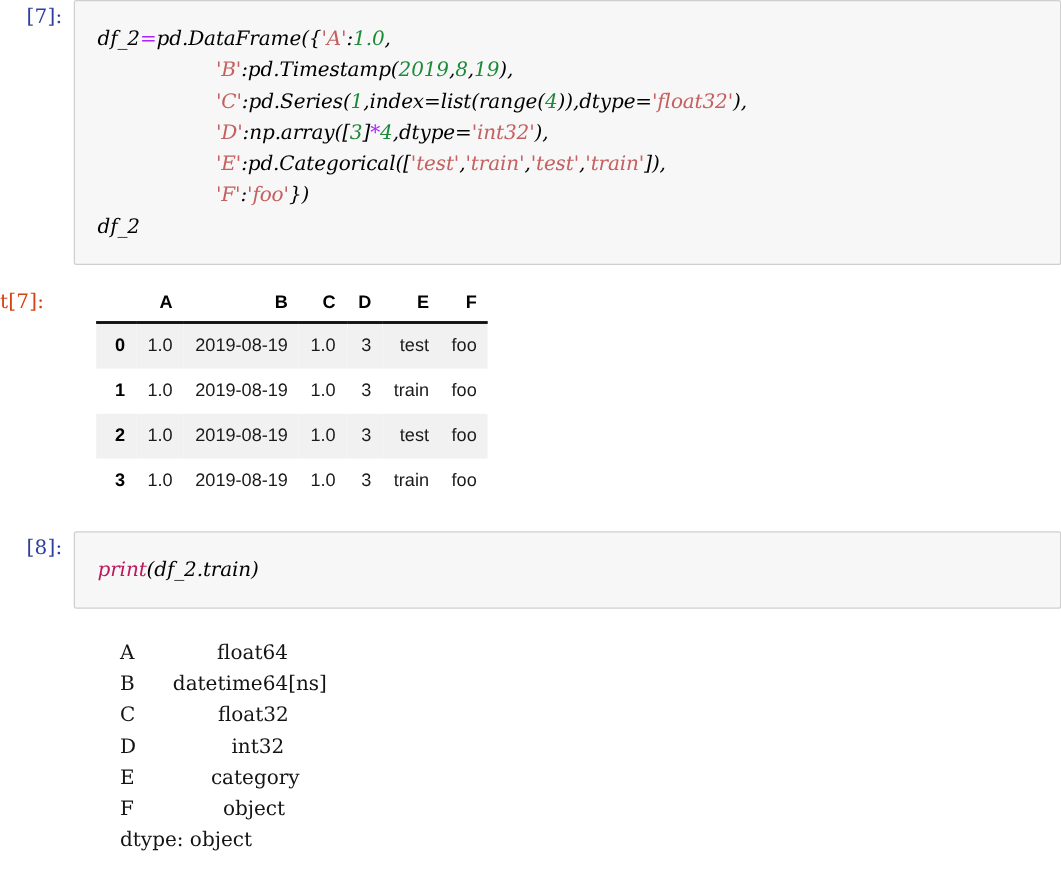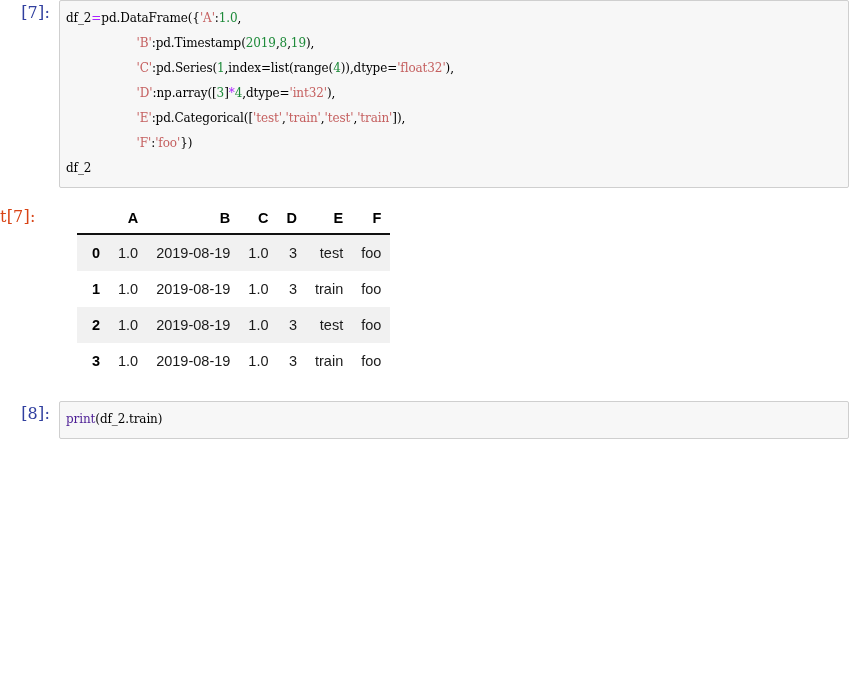--- a/index.html
+++ b/index.html
@@ -57,32 +57,33 @@
     flex: 1 1 auto;
     box-sizing: border-box;
     background: #f7f7f7;
     border: 1px solid #cfcfcf;
     border-radius: 2px;
     padding: 5px 0 6px 6px;
     min-width: 0;
     overflow: hidden;
   }
   .code {
-    margin: 0;
-    font-family: "DejaVu Serif", serif;
-    font-size: 12px;
+    margin: 12px;
+    font-family: "DejaVu Serif", serif;
+    font-size: 16px;
     line-height: 25px;
     white-space: pre;
     color: #000000;
     letter-spacing: -0.1px;
+    font-style: italic;
   }
   .tok-str  { color: #c56060; }
   .tok-num  { color: #1d8a39; }
   .tok-op   { color: #aa22ff; }
-  .tok-bi   { color: #4c1d95; }
+  .tok-bi   { color: #be185d; }
 
   
   .out-area {
     flex: 1 1 auto;
     min-width: 0;
   }
   table.dataframe {
     border-collapse: collapse;
     border: none;
     margin: 0 0 0 18px;
@@ -218,14 +219,24 @@
 
   <div class="cell">
     <div class="prompt in">[8]:</div>
     <div class="input-area">
       <pre class="code"><span><span class="tok-bi">print</span><span>(df_2.train)</span></span></pre>
     </div>
   </div>
 
   <div class="gap-c"></div>
 
+  <div class="cell">
+    <div class="prompt out"></div>
+    <pre class="stream">A             float64
+B      datetime64[ns]
+C             float32
+D               int32
+E            category
+F              object
+dtype: object</pre>
+  </div>
 
 </div>
 
 </body></html>

